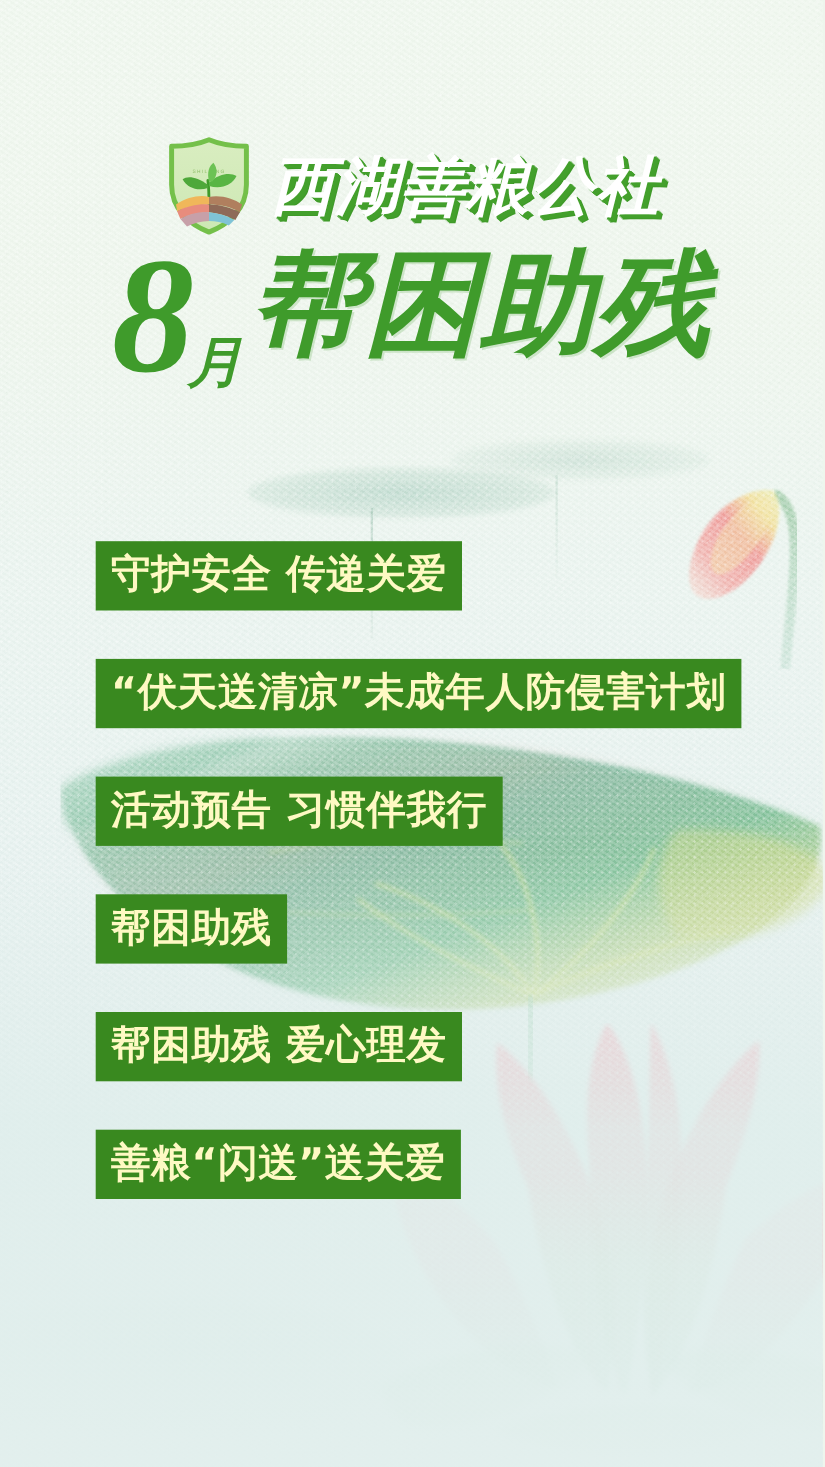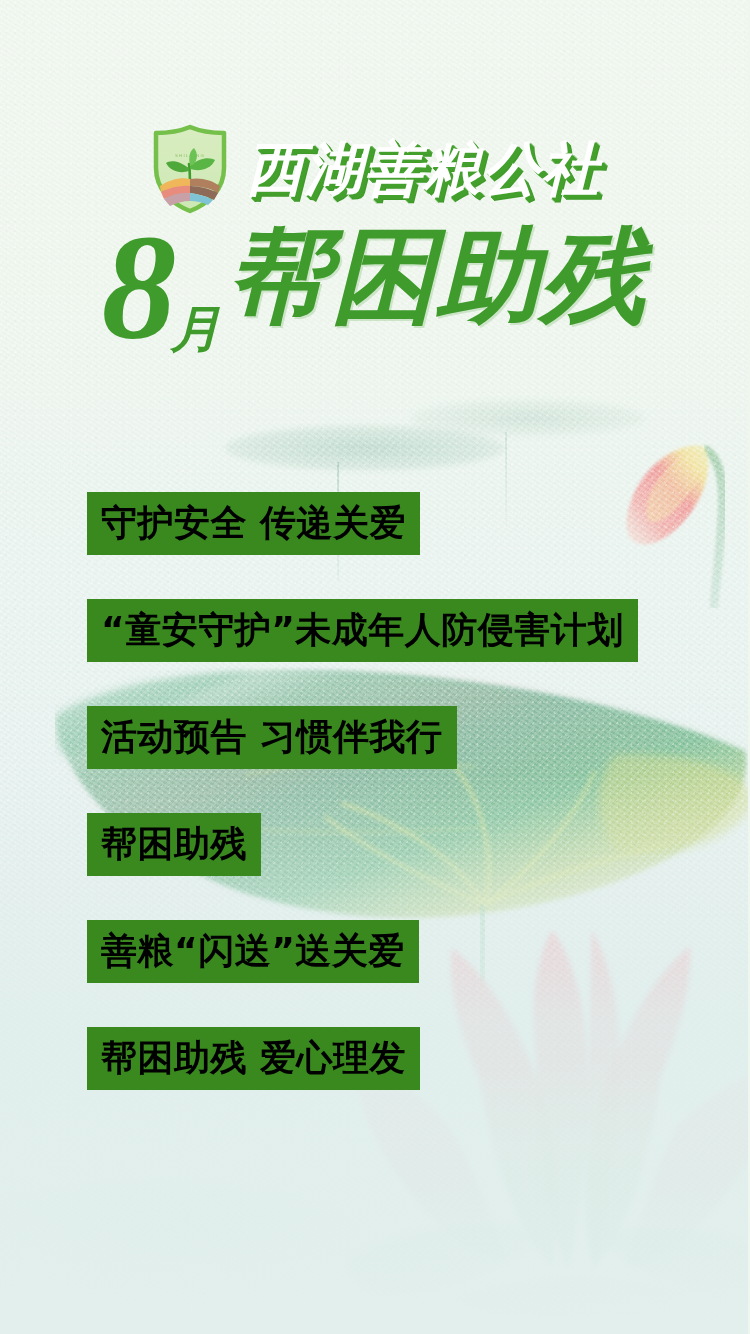--- a/index.html
+++ b/index.html
@@ -172,21 +172,21 @@
 
   
   .list{
     position:absolute;
     left:87px; top:492px;
     width:600px;
   }
   .banner{
     display:inline-block;
     background:#39891f;
-    color:#000000;
+    color:#fef9c3;
     font-family:"DejaVu Sans","Liberation Sans",sans-serif;
     font-weight:bold;
     font-size:36px;
     line-height:1;
     padding:13px 14px 14px 14px;
     letter-spacing:.5px;
     white-space:nowrap;
     box-shadow:0 0 0 0 rgba(0,0,0,0);
   }
   .row{ display:block; }
@@ -371,29 +371,29 @@
       <span class="month-label">月</span>
     </span>
     <span class="title-main">帮困助残</span>
   </div>
 
   <div class="list">
     <div class="row">
       <span class="banner">守护安全  传递关爱</span>
     </div>
     <div class="row wide">
-      <span class="banner">“童安守护”未成年人防侵害计划</span>
+      <span class="banner">“伏天送清凉”未成年人防侵害计划</span>
     </div>
     <div class="row">
       <span class="banner">活动预告  习惯伴我行</span>
     </div>
     <div class="row">
       <span class="banner">帮困助残</span>
     </div>
     <div class="row">
+      <span class="banner">帮困助残  爱心理发</span>
+    </div>
+    <div class="row">
       <span class="banner">善粮“闪送”送关爱</span>
     </div>
-    <div class="row">
-      <span class="banner">帮困助残  爱心理发</span>
-    </div>
   </div>
 
 </div>
 
 </body></html>

